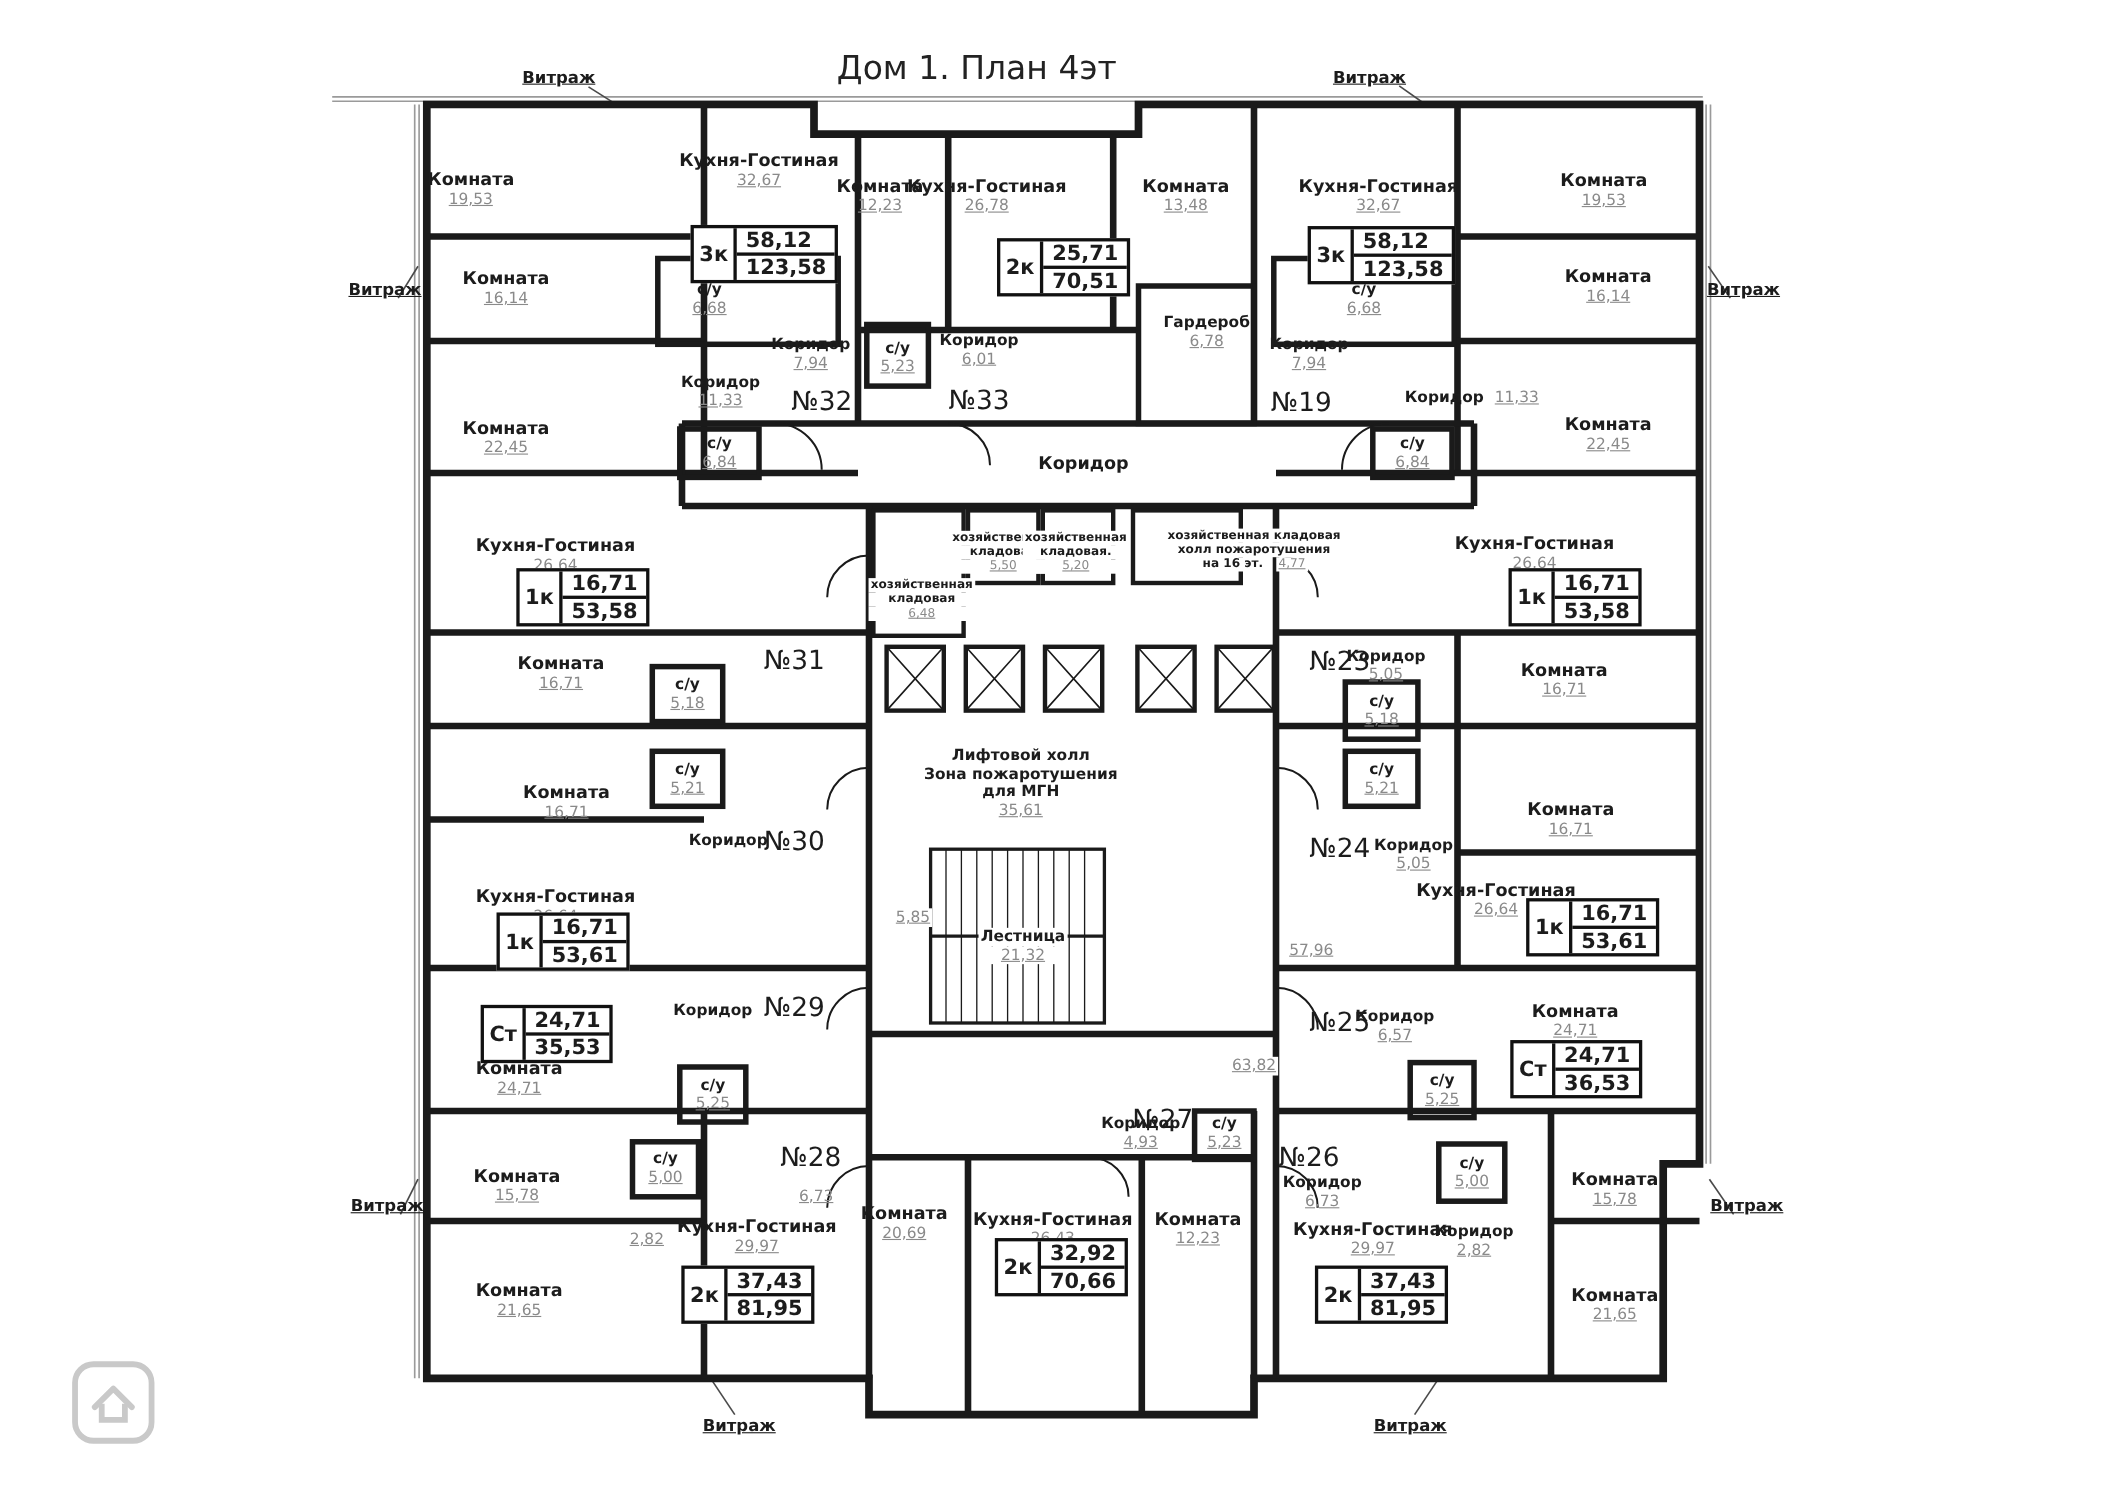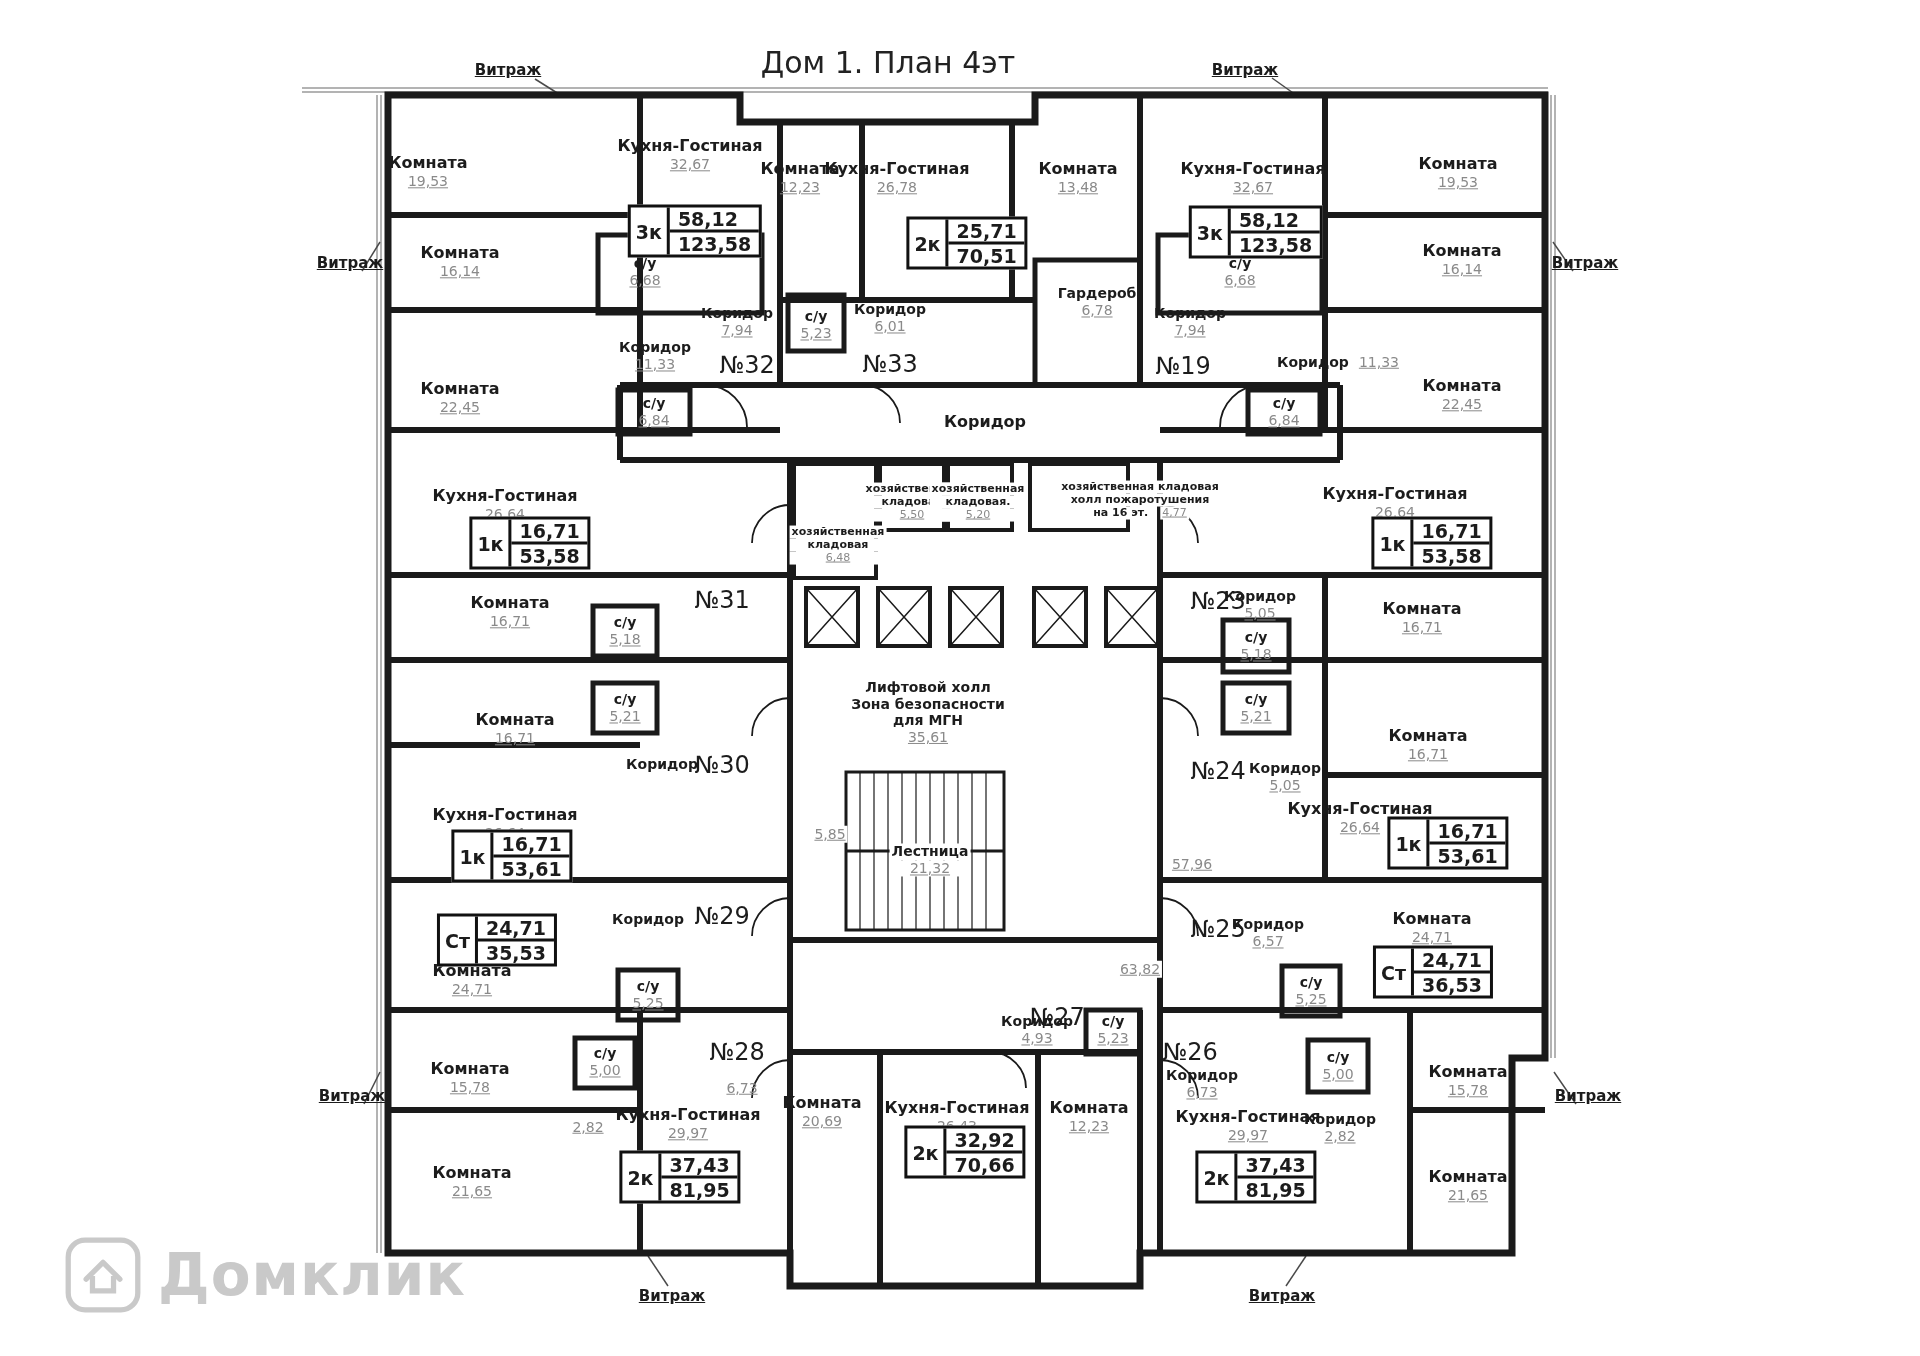--- a/index.html
+++ b/index.html
@@ -535,21 +535,21 @@
 <div class="lbl bgw" style="left:1140px;top:500px">
       <div class="nm sm">хозяйственная кладовая</div>
       <div class="nm sm">холл пожаротушения</div>
       <div class="row">
         <span class="nm sm">на 16 эт.</span>
         <span class="ar sm">4,77</span>
       </div>
     </div>
 <div class="lbl" style="left:928px;top:712px">
       <div class="nm md">Лифтовой холл</div>
-      <div class="nm md">Зона безопасности</div>
+      <div class="nm md">Зона пожаротушения</div>
       <div class="nm md">для МГН</div>
       <div class="ar">35,61</div>
     </div>
 <div class="lbl bgw" style="left:930px;top:860px">
       <div class="nm md">Лестница</div>
       <div class="ar">21,32</div>
     </div>
 <div class="lbl bgw" style="left:830px;top:834px">
       <div class="ar">5,85</div>
     </div>
@@ -559,16 +559,15 @@
 <div class="lbl bgw" style="left:1140px;top:969px">
       <div class="ar">63,82</div>
     </div>
 
 <div class="wm">
   <svg width="78" height="78" viewBox="0 0 74 74" fill="none" stroke="#c9c9c9" stroke-width="5">
     <rect x="4" y="4" width="66" height="66" rx="16"></rect>
     <path d="M21,41 L37,25 L53,41" stroke-linecap="round" stroke-linejoin="round"></path>
     <path d="M27,38 V52 H47 V38"></path>
   </svg>
-  <span class="wm-text">Домклик</span>
 </div>
 
 </div>
 
 </body></html>

